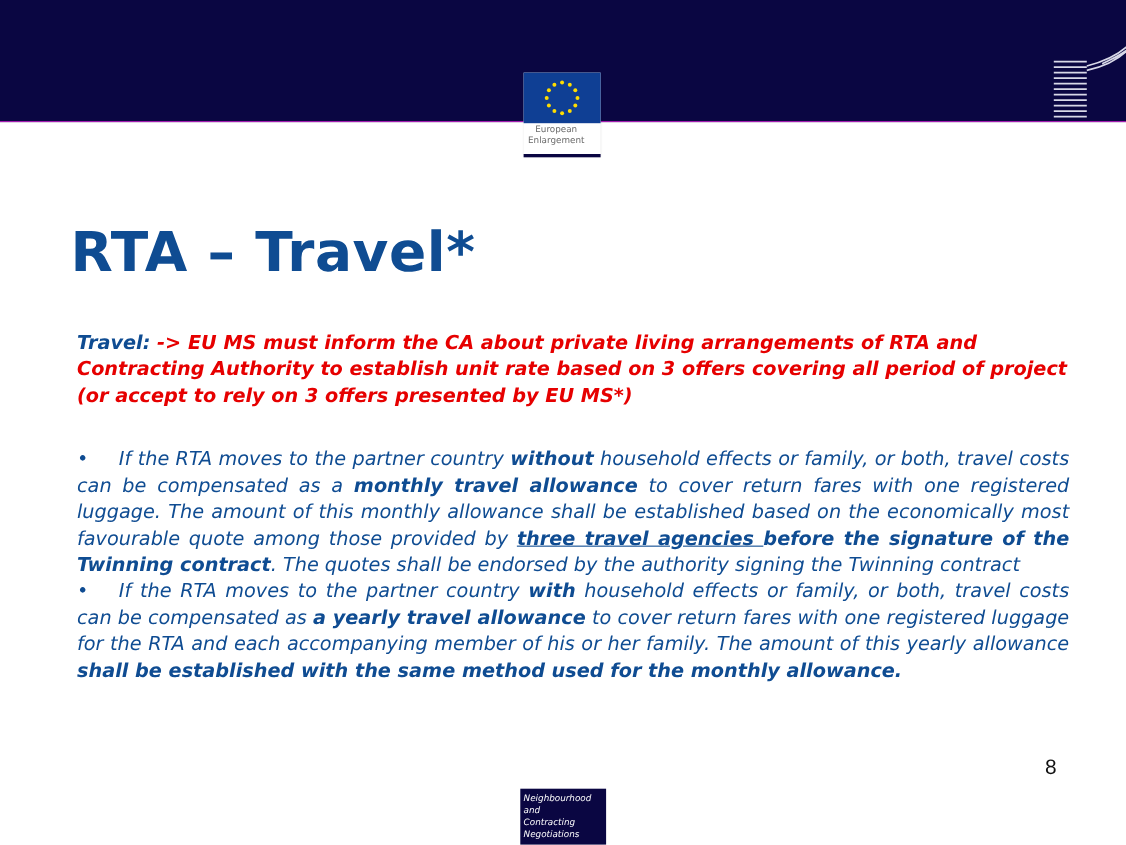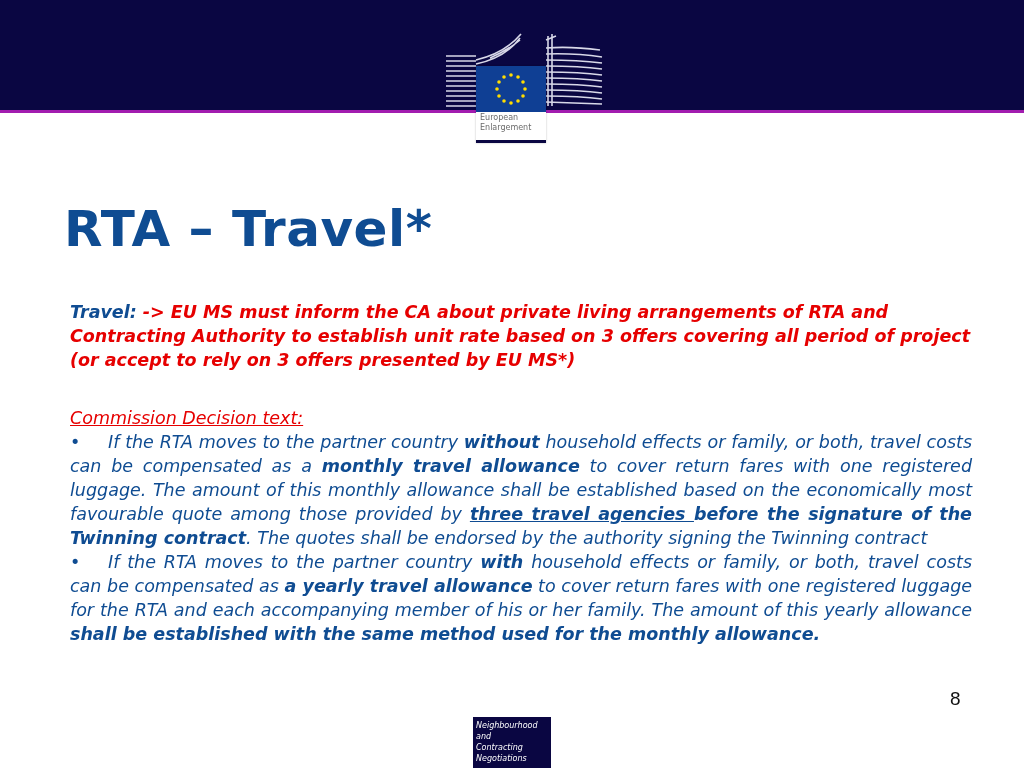--- a/index.html
+++ b/index.html
@@ -1,17 +1,17 @@
 <!DOCTYPE html>
 <html><head>
 <meta charset="utf-8">
 <style>
   html, body { margin:0; padding:0; }
   body { width:1024px; height:768px; position:relative; overflow:hidden; background:#ffffff; font-family:"DejaVu Sans", sans-serif; }
-  .header-band { position:absolute; left:0; top:0; width:1024px; height:110px; background:#0a0642; border-bottom:3px solid #a21caf; }
+  .header-band { position:absolute; left:0; top:0; width:1024px; height:110px; background:#0a0642; border-bottom:1px solid #a21caf;text-align:center; }
   .building { position:absolute; top:0; }
   .logo-box { position:absolute; left:476px; top:66px; width:70px; height:77px; background:#fff; box-shadow:0 0 2px rgba(0,0,0,0.25); }
   .flag { position:absolute; left:0; top:0; width:70px; height:46px; background:#0f3f94; }
   .logo-text { position:absolute; left:4px; top:47px; font-size:8px; line-height:10px; color:#6b6b6b; }
   .logo-under { position:absolute; left:0; bottom:0; width:70px; height:3px; background:#0a0642; }
   .title { position:absolute; left:64px; top:200px; font-size:50px; font-weight:bold; color:#0f4c92; letter-spacing:0.5px; }
   .intro { position:absolute; left:70px; top:300px; width:900px; font-size:17.5px; line-height:24px; font-weight:bold; font-style:italic; color:#e60000; }
   .intro .lead { color:#0f4c92;text-align:center; }
   .decision { position:absolute; left:70px; top:406px; width:902px; font-size:17.5px; line-height:24px; font-style:italic; color:#0f4c92; }
   .decision-heading { color:#e60000; text-decoration:underline; display:block; margin-bottom:0px; }
@@ -59,21 +59,20 @@
     </div>
     <div class="logo-under"></div>
   </div>
 </div>
 
 <div class="title">RTA – Travel*</div>
 
 <div class="intro"><span class="lead">Travel:</span><span> -&gt; EU MS must inform the CA about private living arrangements of RTA and Contracting Authority to establish unit rate based on 3 offers covering all period of project (or accept to rely on 3 offers presented by EU MS*)</span></div>
 
 <div class="decision">
-  <span class="decision-heading">Commission Decision text:</span>
   <div class="bullet"><span class="dot">•</span><span>If the RTA moves to the partner country </span><span class="b">without</span><span> household effects or family, or both, travel costs can be compensated as a </span><span class="b">monthly travel allowance</span><span> to cover return fares with one registered luggage. The amount of this monthly allowance shall be established based on the economically most favourable quote among those provided by </span><span class="b u">three travel agencies </span><span class="b">before the signature of the Twinning contract</span><span>. The quotes shall be endorsed by the authority signing the Twinning contract</span></div>
   <div class="bullet"><span class="dot">•</span><span>If the RTA moves to the partner country </span><span class="b">with</span><span> household effects or family, or both, travel costs can be compensated as </span><span class="b">a yearly travel allowance</span><span> to cover return fares with one registered luggage for the RTA and each accompanying member of his or her family. The amount of this yearly allowance </span><span class="b">shall be established with the same method used for the monthly allowance.</span></div>
 </div>
 
 <div class="page-num">8</div>
 
 <div class="footer-logo">
   <div>Neighbourhood and</div>
   <div>Contracting</div>
   <div>Negotiations</div>

